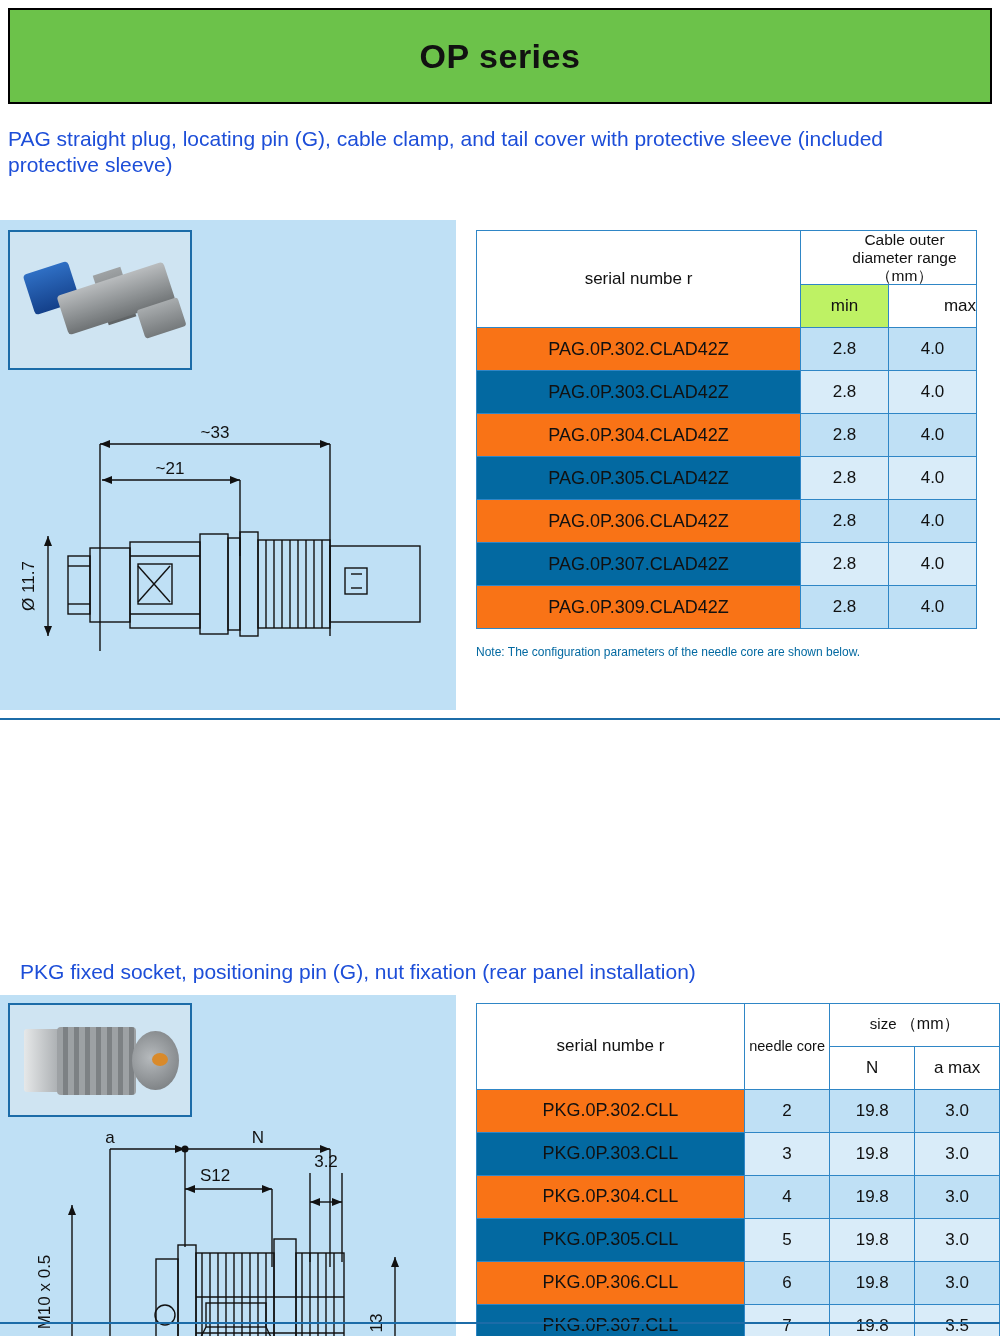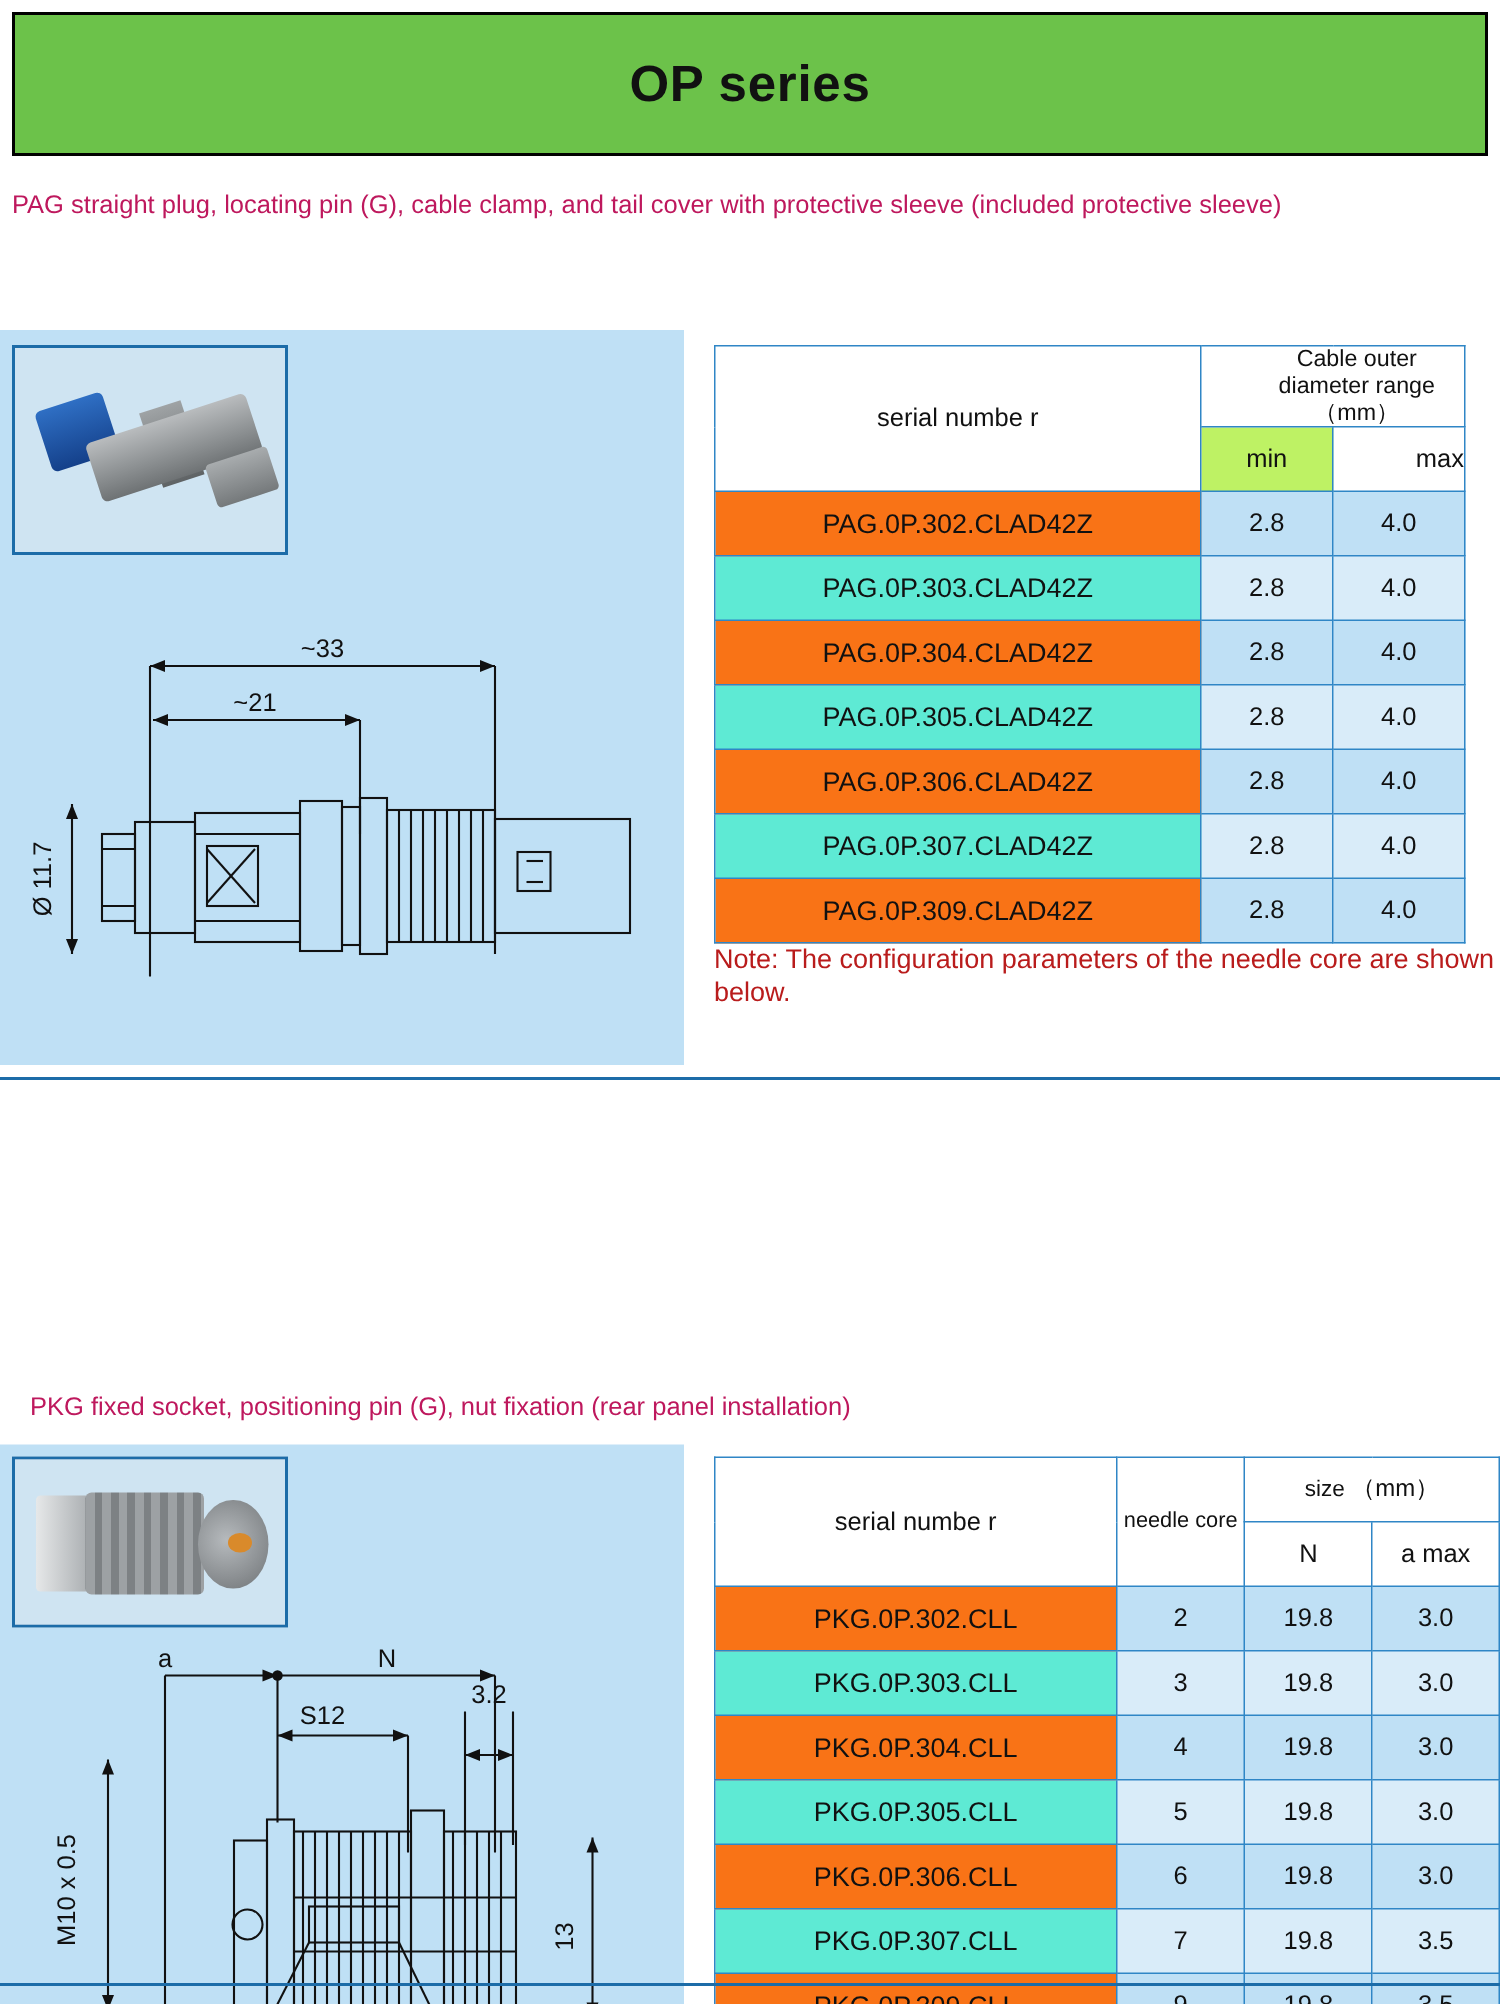--- a/index.html
+++ b/index.html
@@ -29,23 +29,23 @@
   }
   .banner-title {
     font-size: 34px;
     font-weight: bold;
     color: #111;
     letter-spacing: 0.5px;
   }
 
   
   .section-caption {
-    font-size: 17px;
+    font-size: 21px;
     line-height: 1.25;
-    color: #be185d;
+    color: #1d4ed8;
     margin: 22px 8px 10px 8px;
     max-width: 960px;
   }
 
   
   .section {
     position: relative;
   }
   .blue-panel {
     background: #bfe0f5;
@@ -175,21 +175,21 @@
     width: 324px;
     font-size: 17px;
     line-height: 1.15;
   }
   .cell-sn {
     background: #f97316;
     font-size: 18px;
     text-align: center;
   }
   .cell-alt {
-    background: #5eead4;
+    background: #0369a1;
   }
   .cell-val {
     width: 88px;
     background: #bfe0f5;
   }
   .cell-val-alt {
     background: #d9ecf9;
   }
   .hdr-group {
     font-size: 15.5px;
@@ -202,24 +202,24 @@
     padding-left: 0;
   }
   .size-title {
     font-size: 15px;
   }
   .mm {
     font-size: 16px;
   }
 
   .note {
-    font-size: 18px;
+    font-size: 12px;
     line-height: 1.2;
-    color: #b91c1c;
-    margin-top: 0;
+    color: #0369a1;
+    margin-top: 16px;
   }
 
   .divider {
     position: absolute;
     left: 0;
     width: 1000px;
     height: 2px;
     background: #1c6ca8;
   }
 

